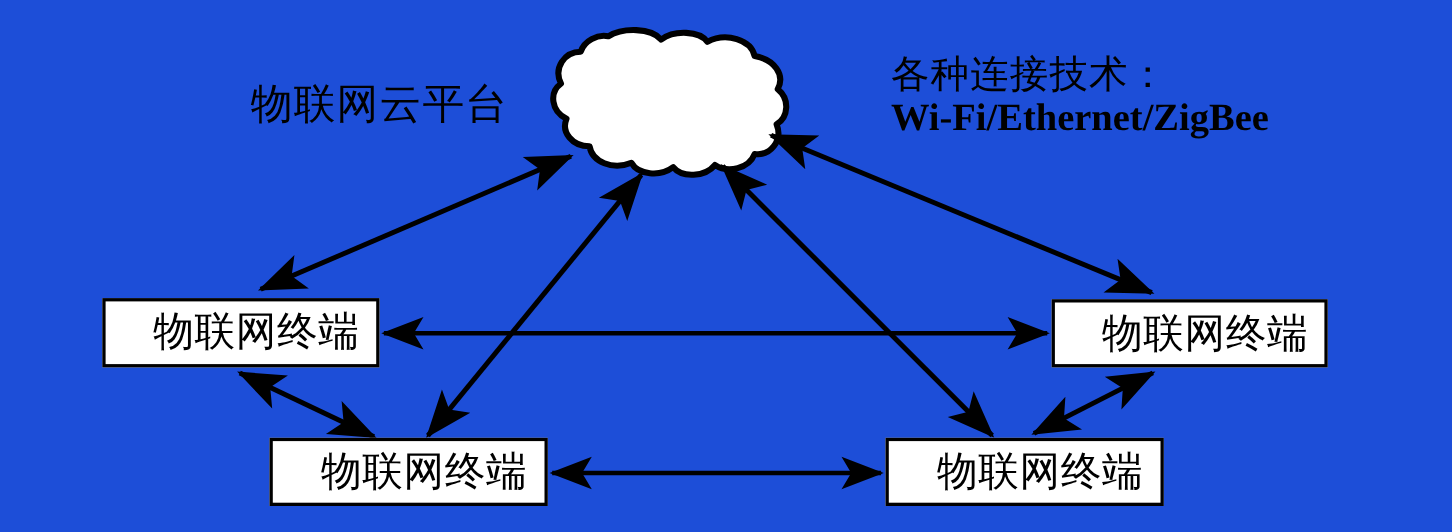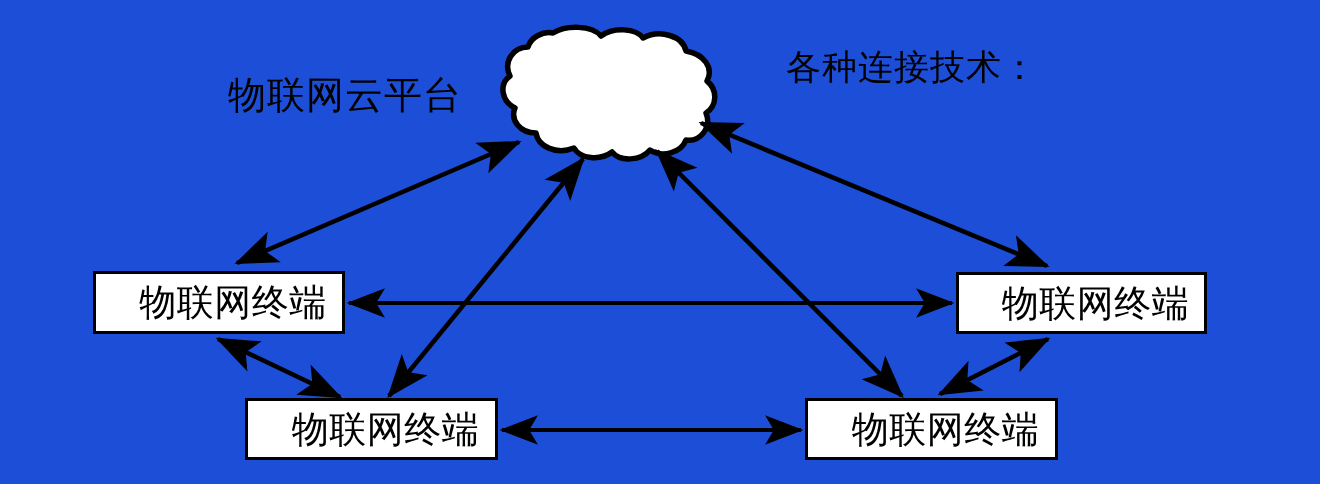--- a/index.html
+++ b/index.html
@@ -49,21 +49,21 @@
     line-height: 1.12;
   }
   #cloud-label {
     left: 228px;
     top: 74px;
     font-family: "Liberation Serif", "DejaVu Serif", serif;
     font-size: 38px;
     letter-spacing: 1px;
   }
   #tech-note {
-    left: 786px;
+    left: 810px;
     top: 48px;
     font-family: "Liberation Serif", "DejaVu Serif", serif;
     font-size: 35px;
   }
   #tech-note .line-cn { display: block; letter-spacing: 1px; }
   #tech-note .line-en { display: block; font-weight: bold; letter-spacing: 0px; }
 </style>
 </head>
 <body>
 
@@ -111,20 +111,21 @@
 
     <line x1="218" y1="339" x2="340" y2="397" stroke="#000000" stroke-width="4.5" marker-start="url(#ah-start)" marker-end="url(#ah)"></line>
 
     <line x1="1048" y1="339" x2="940" y2="394" stroke="#000000" stroke-width="4.5" marker-start="url(#ah-start)" marker-end="url(#ah)"></line>
   </svg>
 
   <div class="float-label" id="cloud-label">物联网云平台</div>
 
   <div class="float-label" id="tech-note">
     <span class="line-cn">各种连接技术：</span>
+    <span class="line-en">Wi-Fi/Ethernet/ZigBee</span>
   </div>
 
   <div class="node-box" id="node-0" style="left: 93px; top: 271px; width: 252px; height: 63px;">
     <span class="node-label">物联网终端</span>
   </div>
   <div class="node-box" id="node-1" style="left: 956px; top: 272px; width: 251px; height: 62px;">
     <span class="node-label">物联网终端</span>
   </div>
   <div class="node-box" id="node-2" style="left: 245px; top: 398px; width: 253px; height: 62px;">
     <span class="node-label">物联网终端</span>

